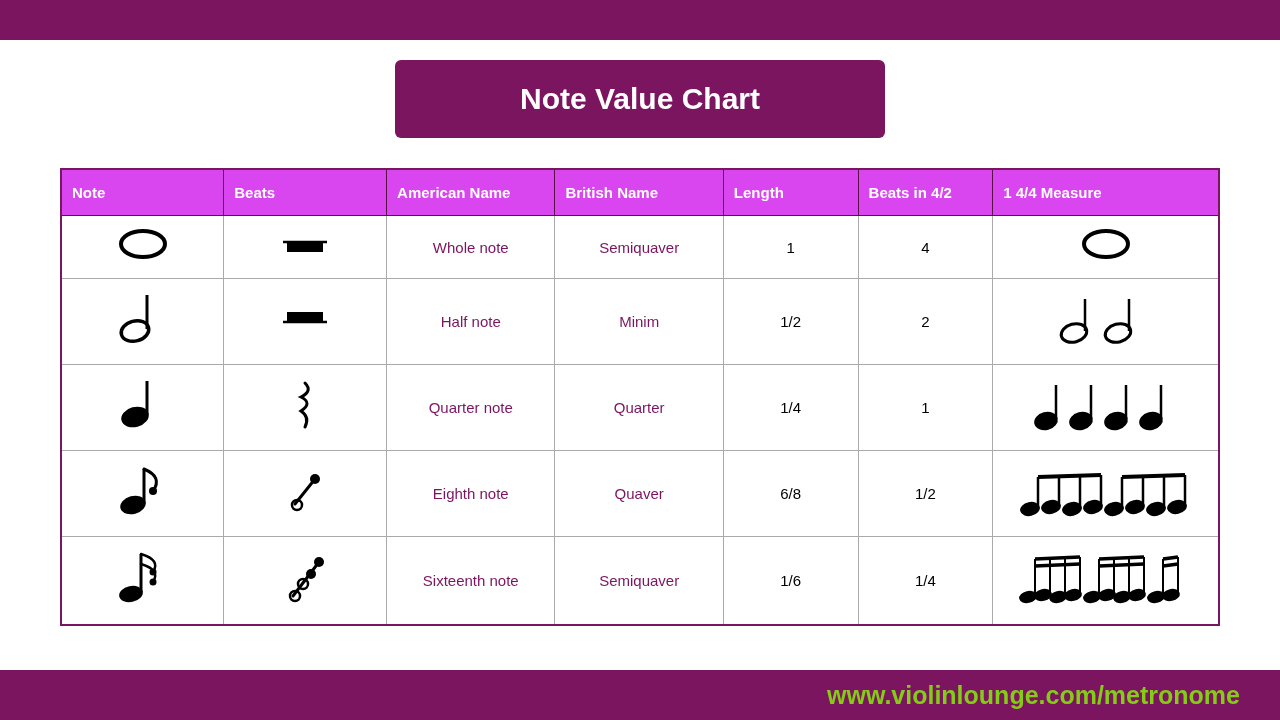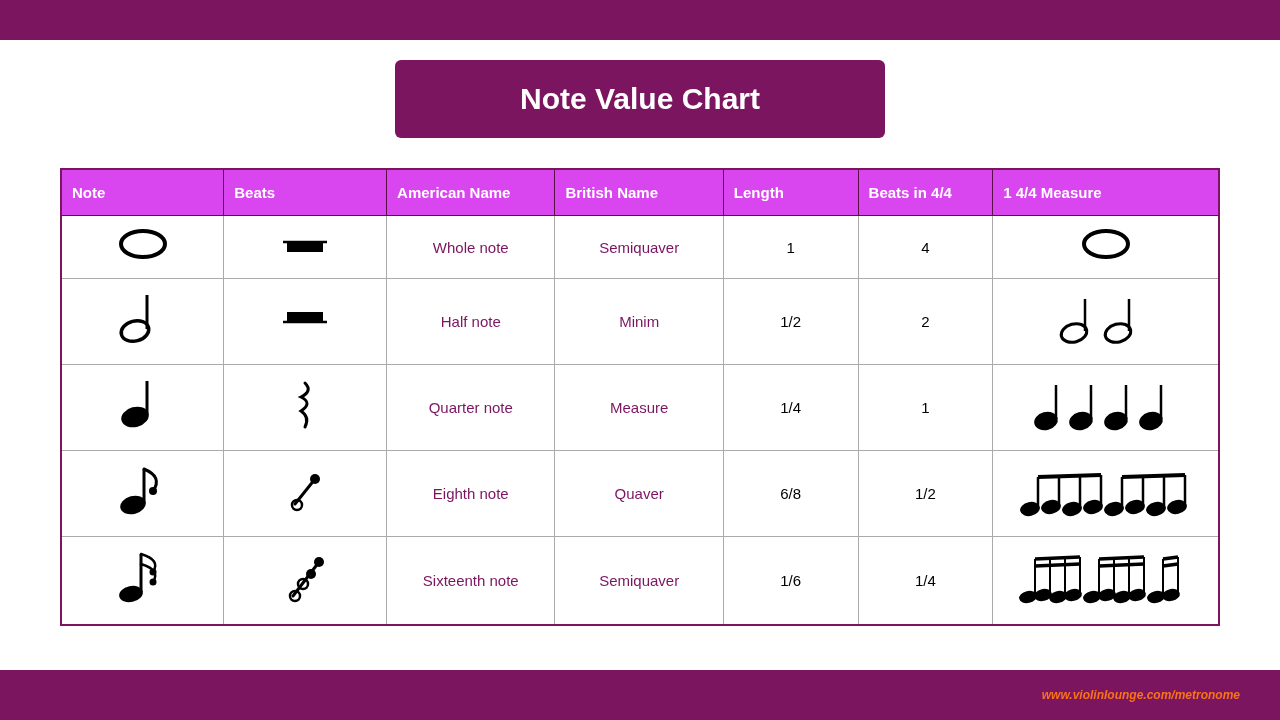--- a/index.html
+++ b/index.html
@@ -95,24 +95,23 @@
       background: #7b1560;
       height: 50px;
       flex-shrink: 0;
       display: flex;
       align-items: center;
       justify-content: flex-end;
       padding-right: 40px;
     }
 
     .bottom-bar span {
-      color: #f97316;
-      font-size: 12px;
+      color: #84cc16;
+      font-size: 25px;
       font-weight: bold;
-      font-style: italic;
     }
 
     .note-cell {
       width: 145px;
     }
     .rest-cell {
       width: 145px;
     }
     .american-cell {
       width: 150px;
@@ -143,21 +142,21 @@
   </div>
 
   <table class="chart-table">
     <thead>
       <tr>
         <th class="note-cell">Note</th>
         <th class="rest-cell">Beats</th>
         <th class="american-cell">American Name</th>
         <th class="british-cell">British Name</th>
         <th class="length-cell">Length</th>
-        <th class="beats-cell">Beats in 4/4</th>
+        <th class="beats-cell">Beats in 4/2</th>
         <th class="measure-cell">1 4/4 Measure</th>
       </tr>
     </thead>
     <tbody>
 
       <tr>
         <td class="note-symbol note-cell">
           <svg width="60" height="30" viewBox="0 0 60 30">
             <ellipse cx="30" cy="15" rx="22" ry="13" fill="none" stroke="#000" stroke-width="4"></ellipse>
           </svg>
@@ -214,21 +213,21 @@
             <line x1="34" y1="42" x2="34" y2="8" stroke="#000" stroke-width="3"></line>
           </svg>
         </td>
         <td class="note-symbol rest-cell">
           <svg width="60" height="60" viewBox="0 0 60 60">
 
             <path d="M30 10 Q38 18 26 24 Q38 30 26 38 Q35 44 30 54" fill="none" stroke="#000" stroke-width="3" stroke-linecap="round"></path>
           </svg>
         </td>
         <td class="text-col american-cell">Quarter note</td>
-        <td class="text-col british-cell">Measure</td>
+        <td class="text-col british-cell">Quarter</td>
         <td class="num-col length-cell">1/4</td>
         <td class="num-col beats-cell">1</td>
         <td class="measure-symbol measure-cell">
           <svg width="160" height="60" viewBox="0 0 160 60">
             <ellipse cx="20" cy="46" rx="12" ry="9" fill="#000" transform="rotate(-15,20,46)"></ellipse>
             <line x1="30" y1="44" x2="30" y2="10" stroke="#000" stroke-width="2.5"></line>
             <ellipse cx="55" cy="46" rx="12" ry="9" fill="#000" transform="rotate(-15,55,46)"></ellipse>
             <line x1="65" y1="44" x2="65" y2="10" stroke="#000" stroke-width="2.5"></line>
             <ellipse cx="90" cy="46" rx="12" ry="9" fill="#000" transform="rotate(-15,90,46)"></ellipse>
             <line x1="100" y1="44" x2="100" y2="10" stroke="#000" stroke-width="2.5"></line>

